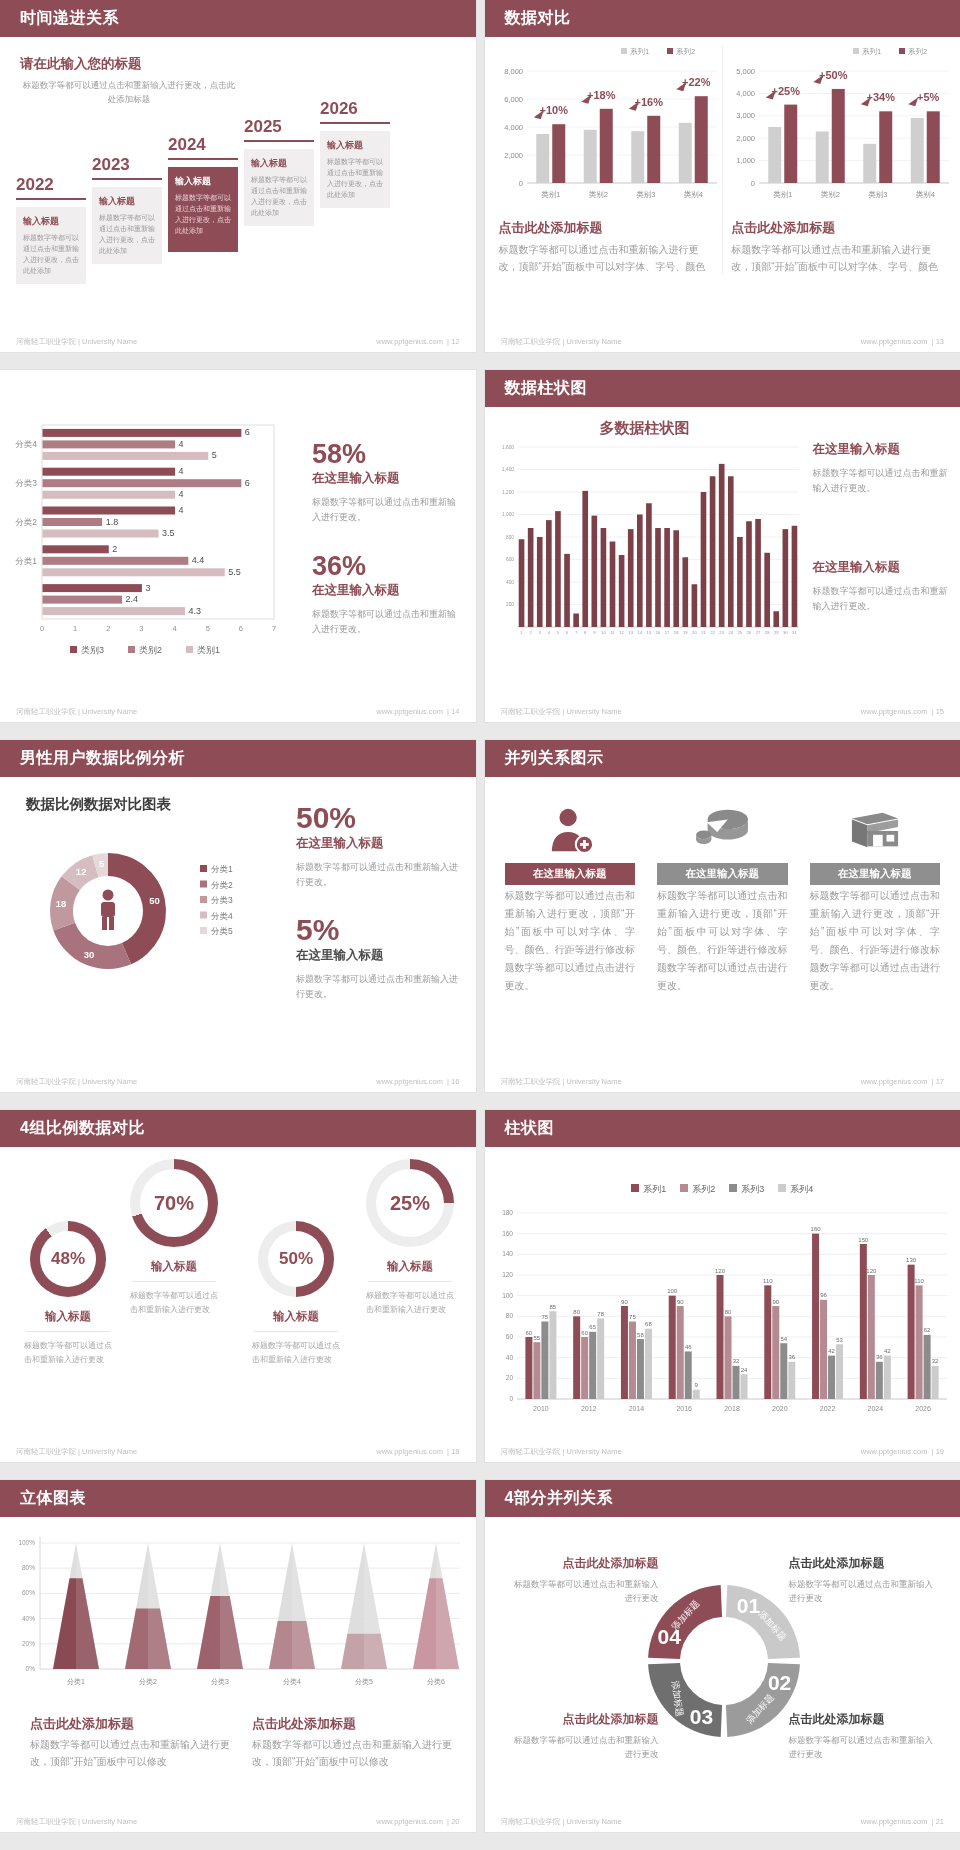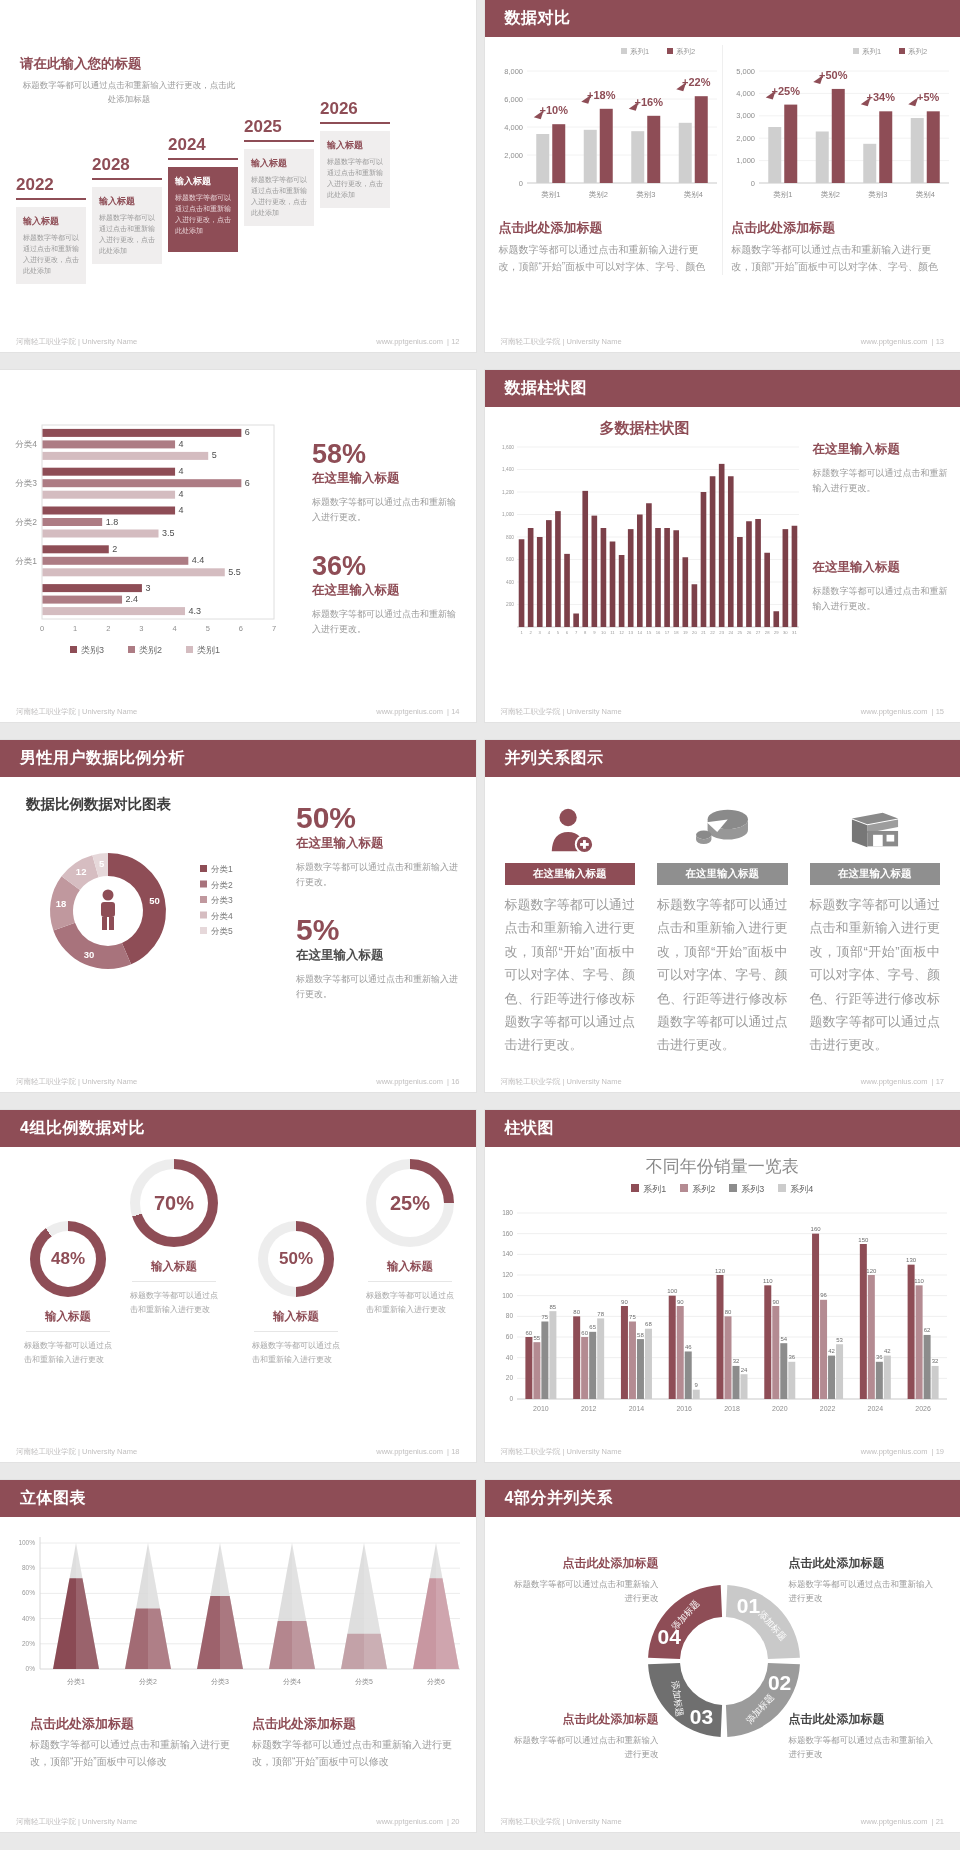--- a/index.html
+++ b/index.html
@@ -34,21 +34,21 @@
   .stat-pct{font-size:27px;font-weight:bold;color:#8e4d56;line-height:1;}
   .stat-pct.big{font-size:30px;}
   .stat-t{font-size:12.5px;font-weight:bold;color:#8e4d56;margin:2px 0 8px;}
   .stat-t.dark{color:#4c4c4c;}
   
   .p6wrap{display:flex;gap:22px;padding:14px 20px 0;}
   .p6col{flex:1;}
   .p6icon{height:64px;display:flex;align-items:flex-end;justify-content:center;}
   .p6bar{height:22px;margin-top:8px;background:#8f8f8f;color:#fff;font-size:10.5px;font-weight:bold;display:flex;align-items:center;justify-content:center;}
   .p6bar-a{background:#8e4d56;}
-  .p6body{margin-top:8px;font-size:13px;color:#9b9b9b;line-height:1.8;text-align:justify;}
+  .p6body{margin-top:2px;font-size:10px;color:#9b9b9b;line-height:1.8;text-align:justify;}
   
   .r7col{position:absolute;top:0;width:92px;height:100%;}
   .r7ring{width:76px;height:76px;border-radius:50%;background:conic-gradient(#8e4d56 calc(var(--p)*1%), #ededed 0);position:relative;margin:12px auto 0;}
   .r7ring.big{width:88px;height:88px;}
   .r7col.low .r7ring{margin-top:74px;}
   .r7ring span{position:absolute;inset:10px;background:#fff;border-radius:50%;display:flex;align-items:center;justify-content:center;font-size:17px;font-weight:bold;color:#8e4d56;}
   .r7ring.big span{font-size:20px;}
   .r7t{text-align:center;font-size:11.5px;font-weight:bold;color:#8e4d56;margin-top:12px;}
   .r7hr{border-top:1px solid #e6e6e6;margin:7px 4px;}
   .r7b{font-size:8px;color:#a5a5a5;line-height:1.7;padding:0 2px;}
@@ -63,36 +63,39 @@
   .q-blk .qb{font-size:8.5px;color:#9b9b9b;line-height:1.7;}
   .q-right{text-align:right;}
   .abs{position:absolute;}
 </style>
 </head>
 <body>
 
 <div class="board">
 
   <section class="slide">
+    <header class="sh">
+        <span>时间递进关系</span>
+      </header>
     <div class="sb">
       <div class="s1-head">
         <div class="h-maroon" style="font-size:13.5px;">请在此输入您的标题</div>
         <div class="s1-sub">标题数字等都可以通过点击和重新输入进行更改，点击此处添加标题</div>
       </div>
       <div id="tl" class="tl-wrap">
           <div class="tl-item" style="left: 16px; top: 138px;">
             <div class="tl-year">2022</div>
             <div class="tl-rule"></div>
             <div class="tl-card">
               <div class="tl-title">输入标题</div>
               <div class="tl-body">标题数字等都可以通过点击和重新输入进行更改，点击此处添加</div>
             </div>
           </div>
           <div class="tl-item" style="left: 92px; top: 118px;">
-            <div class="tl-year">2028</div>
+            <div class="tl-year">2023</div>
             <div class="tl-rule"></div>
             <div class="tl-card">
               <div class="tl-title">输入标题</div>
               <div class="tl-body">标题数字等都可以通过点击和重新输入进行更改，点击此处添加</div>
             </div>
           </div>
           <div class="tl-item hl" style="left: 168px; top: 98px;">
             <div class="tl-year">2024</div>
             <div class="tl-rule"></div>
             <div class="tl-card">
@@ -544,21 +547,20 @@
       <span>河南轻工职业学院 | University Name</span>
       <span><span>www.pptgenius.com</span>&nbsp; | <b style="font-weight:normal">18</b></span>
     </footer>
   </section>
 
   <section class="slide">
     <header class="sh">
         <span>柱状图</span>
       </header>
     <div class="sb">
-      <div class="c8title">不同年份销量一览表</div>
       <div id="c8leg" class="leg8">
           <span><i style="background:#8e4d56"></i>系列1</span>
           <span><i style="background:#b48b92"></i>系列2</span>
           <span><i style="background:#8c8c8c"></i>系列3</span>
           <span><i style="background:#cccccc"></i>系列4</span>
         </div>
       <div id="c8" class="abs" style="left:10px;top:56px;"><svg width="454" height="212" viewBox="0 0 454 212">
             <line x1="22" y1="196" x2="452" y2="196" stroke="#c9c9c9"></line>
             <text x="18" y="198" font-size="6.5" fill="#8f8f8f" text-anchor="end">0</text>
             <line x1="22" y1="175.33333333333331" x2="452" y2="175.33333333333331" stroke="#efefef"></line>

